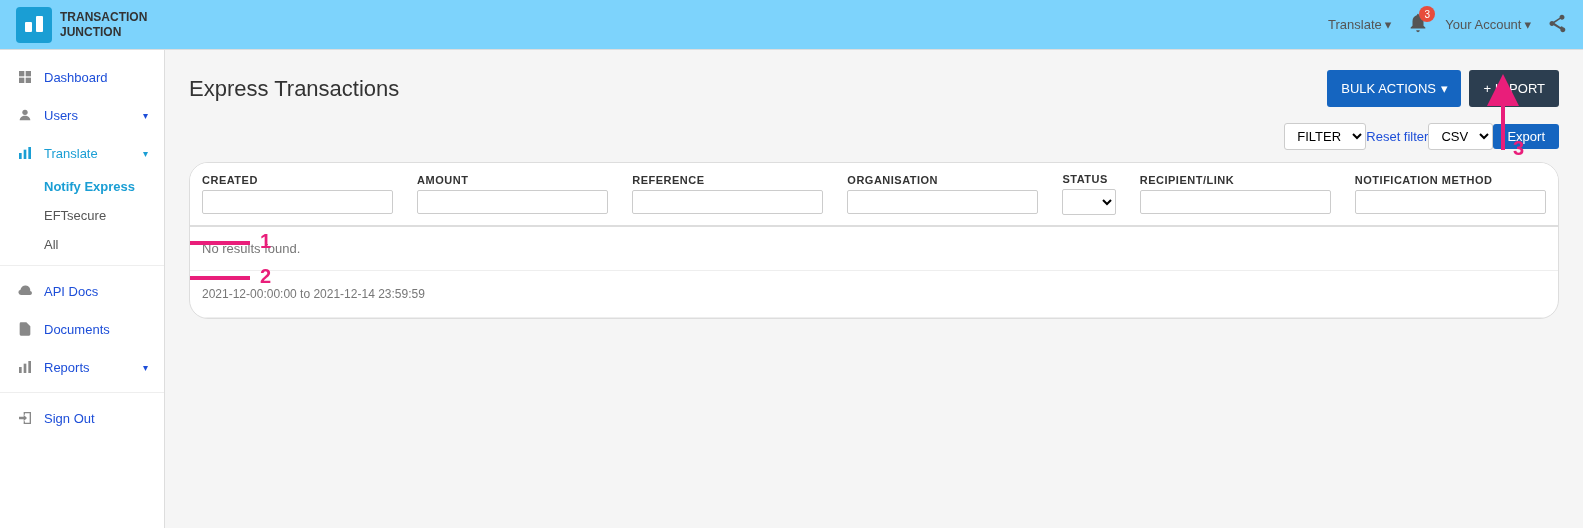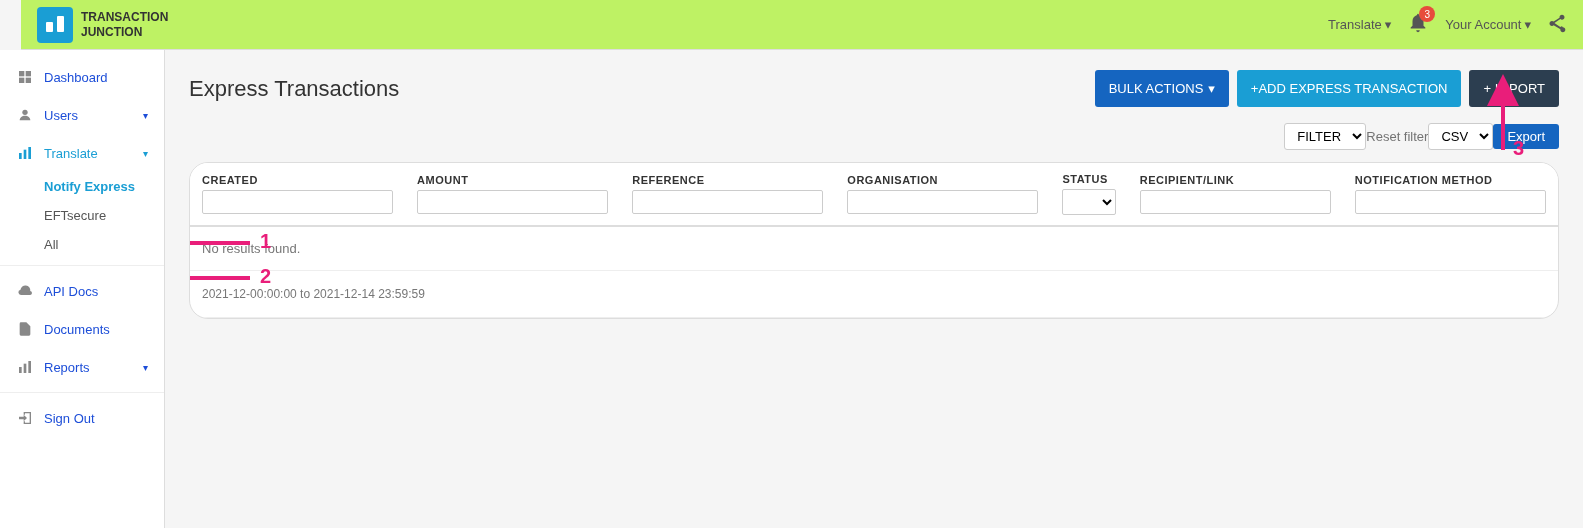--- a/index.html
+++ b/index.html
@@ -1,28 +1,27 @@
 <!DOCTYPE html>
 <html><head>
   <meta charset="utf-8">
   <style>
     * { box-sizing: border-box; margin: 0; padding: 0; }
     body { font-family: 'Segoe UI', Arial, sans-serif; font-size: 13px; background: #f5f5f5; display: flex; flex-direction: column; height: 528px; overflow: hidden; }
 
     
     .top-nav {
       height: 50px;
-      background: #bef264;
+      background: #7dd3fc;
       border-bottom: 1px solid #ddd;
       display: flex;
       align-items: center;
       justify-content: space-between;
       padding: 0 16px;
       flex-shrink: 0;
-      margin-left: 21px;
     }
     .top-nav-left { display: flex; align-items: center; }
     .logo { display: flex; align-items: center; gap: 8px; }
     .logo-icon {
       width: 36px; height: 36px;
       background: #1a9ed4;
       border-radius: 4px;
       display: flex; align-items: center; justify-content: center;
       color: #fff; font-weight: bold; font-size: 16px;
     }
@@ -84,21 +83,21 @@
     }
     .btn-primary { background: #1565c0; color: #fff; }
     .btn-success { background: #1a9ed4; color: #fff; }
     .btn-dark { background: #2c3e50; color: #fff; }
 
     .filter-row { display: flex; align-items: center; margin-bottom: 12px; justify-content: flex-end; }
     .filter-select {
       border: 1px solid #ccc; border-radius: 3px; padding: 4px 8px;
       font-size: 13px; background: #fff; cursor: pointer;
     }
-    .filter-reset { font-size: 13px; color: #737373; cursor: pointer; }
+    .filter-reset { font-size: 13px; color: #1d4ed8; cursor: pointer; }
     .csv-select { border: 1px solid #ccc; border-radius: 3px; padding: 4px 8px; font-size: 13px; background: #fff; }
     .export-btn { background: #1565c0; color: #fff; border: none; padding: 5px 14px; border-radius: 3px; cursor: pointer; font-size: 13px; }
 
     
     .table-wrapper { background: #fff; border: 1px solid #ddd; border-radius: 2px; overflow: hidden; }
     table { width: 100%; border-collapse: collapse; }
     thead th {
       background: #fff;
       border-bottom: 2px solid #ddd;
       padding: 10px 12px;
@@ -263,23 +262,20 @@
 
   <div class="main">
 
     <div class="page-header">
       <h1 class="page-title">Express Transactions</h1>
       <div class="header-actions">
         <button class="btn btn-primary">
           <span>BULK ACTIONS</span>
           <span>▾</span>
         </button>
-        <button class="btn btn-success">
-          <span>+ADD EXPRESS TRANSACTION</span>
-        </button>
         <button class="btn btn-dark">
           <span>+ IMPORT</span>
         </button>
       </div>
     </div>
 
     <div class="filter-row">
       <select class="filter-select">
         <option>FILTER</option>
       </select>

